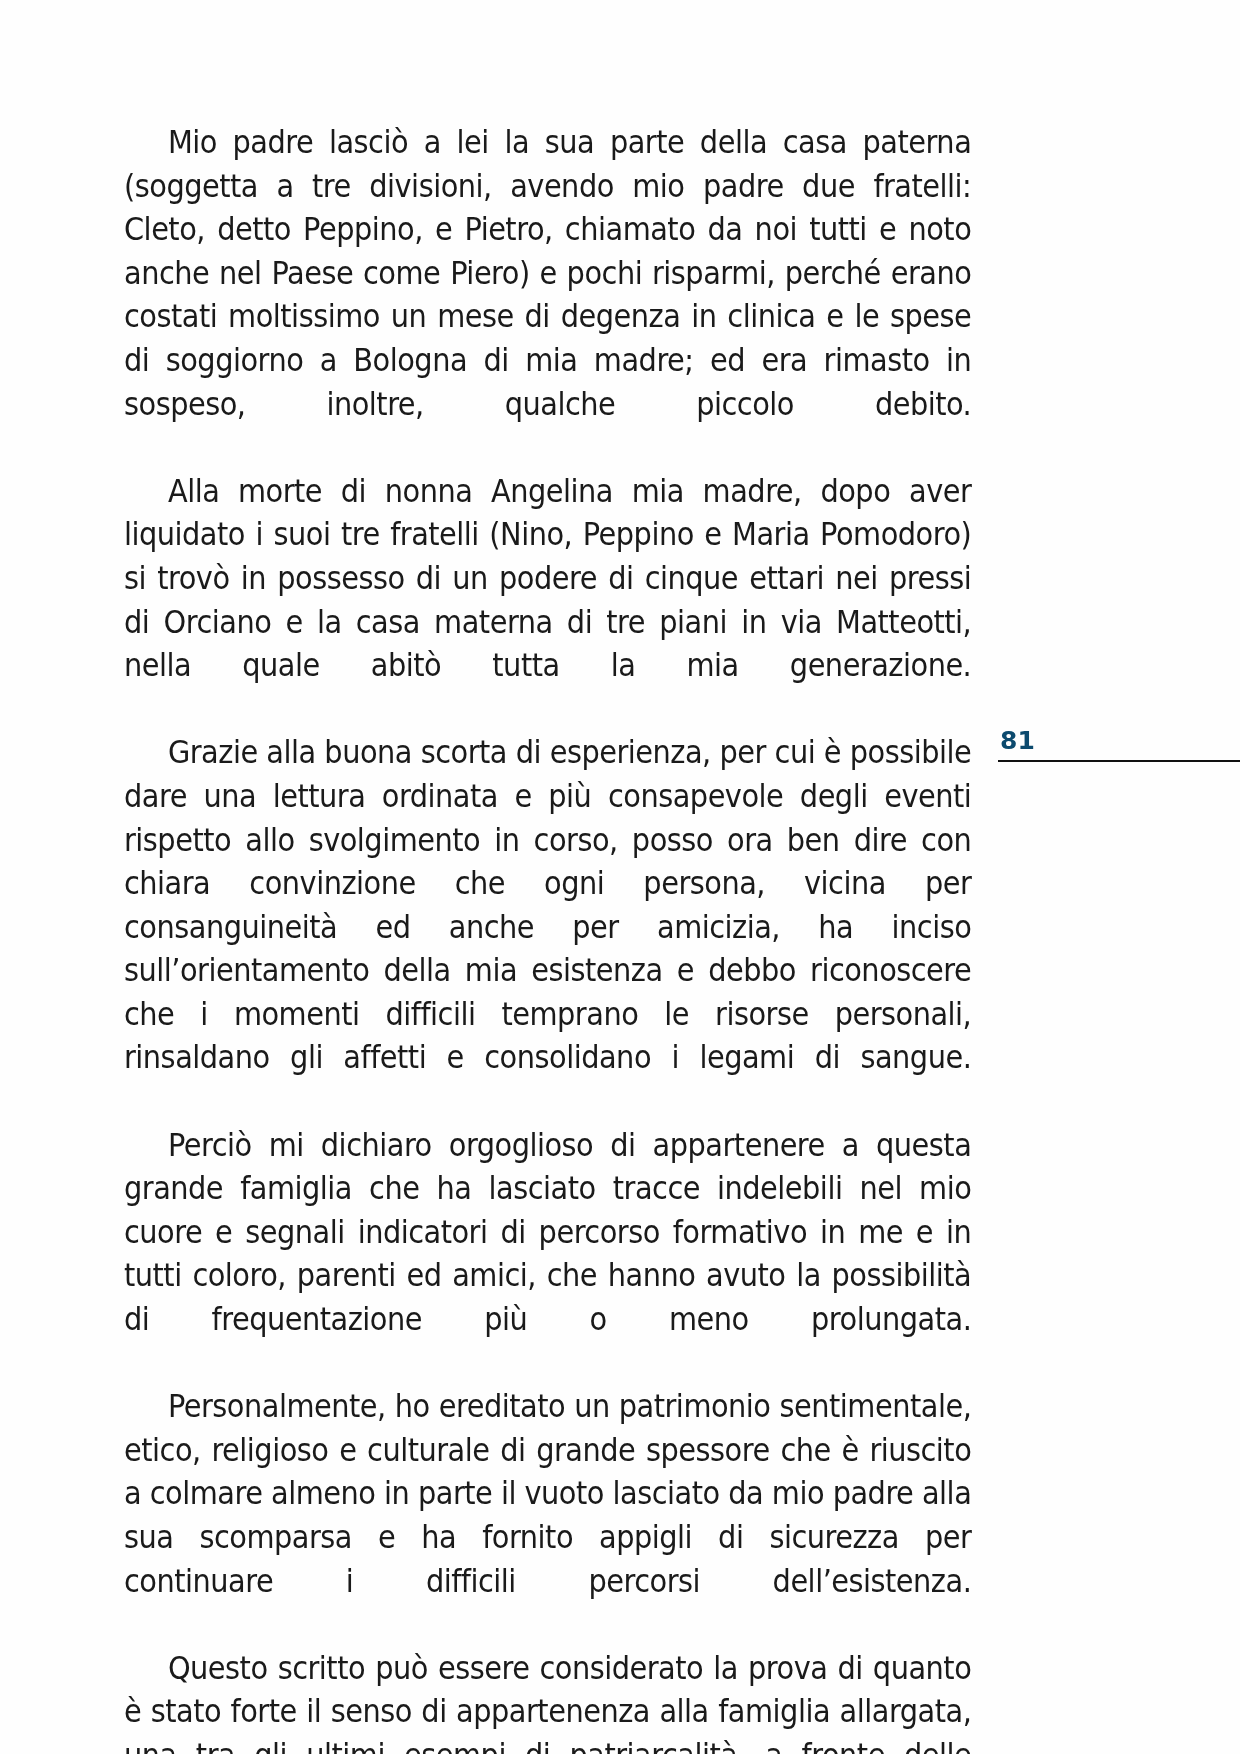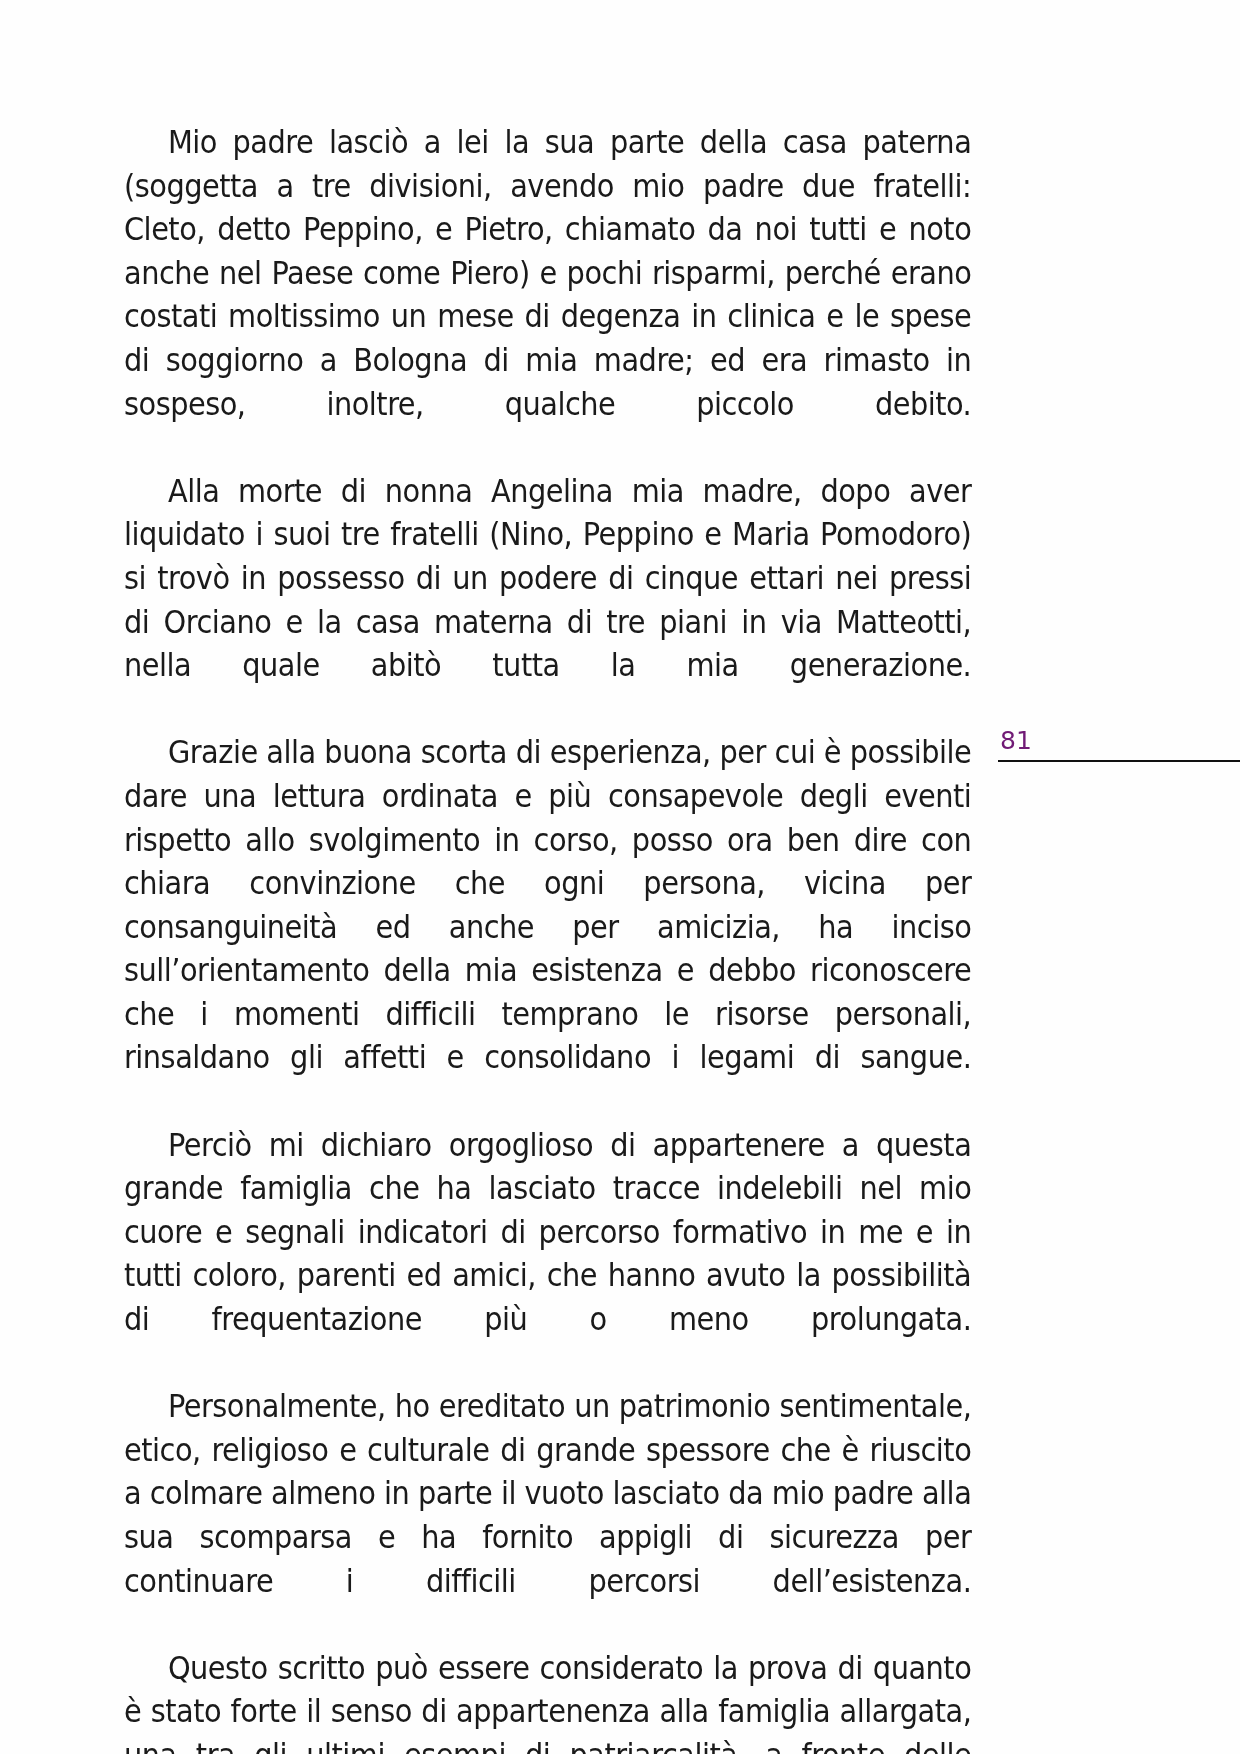--- a/index.html
+++ b/index.html
@@ -61,22 +61,22 @@
   #page-number-block {
     position: absolute;
     left: 996px;
     top: 726px;
     width: 244px;
   }
 
   #page-number {
     font-family: "DejaVu Sans", sans-serif;
     font-size: 25px;
-    font-weight: 400;
-    color: #701a75;
+    font-weight: 700;
+    color: #0c4a6e;
     letter-spacing: 0px;
     line-height: 30px;
     padding-left: 4px;
   }
 
   #page-number-rule {
     margin-top: 4px;
     margin-left: 2px;
     width: 242px;
     height: 2px;

